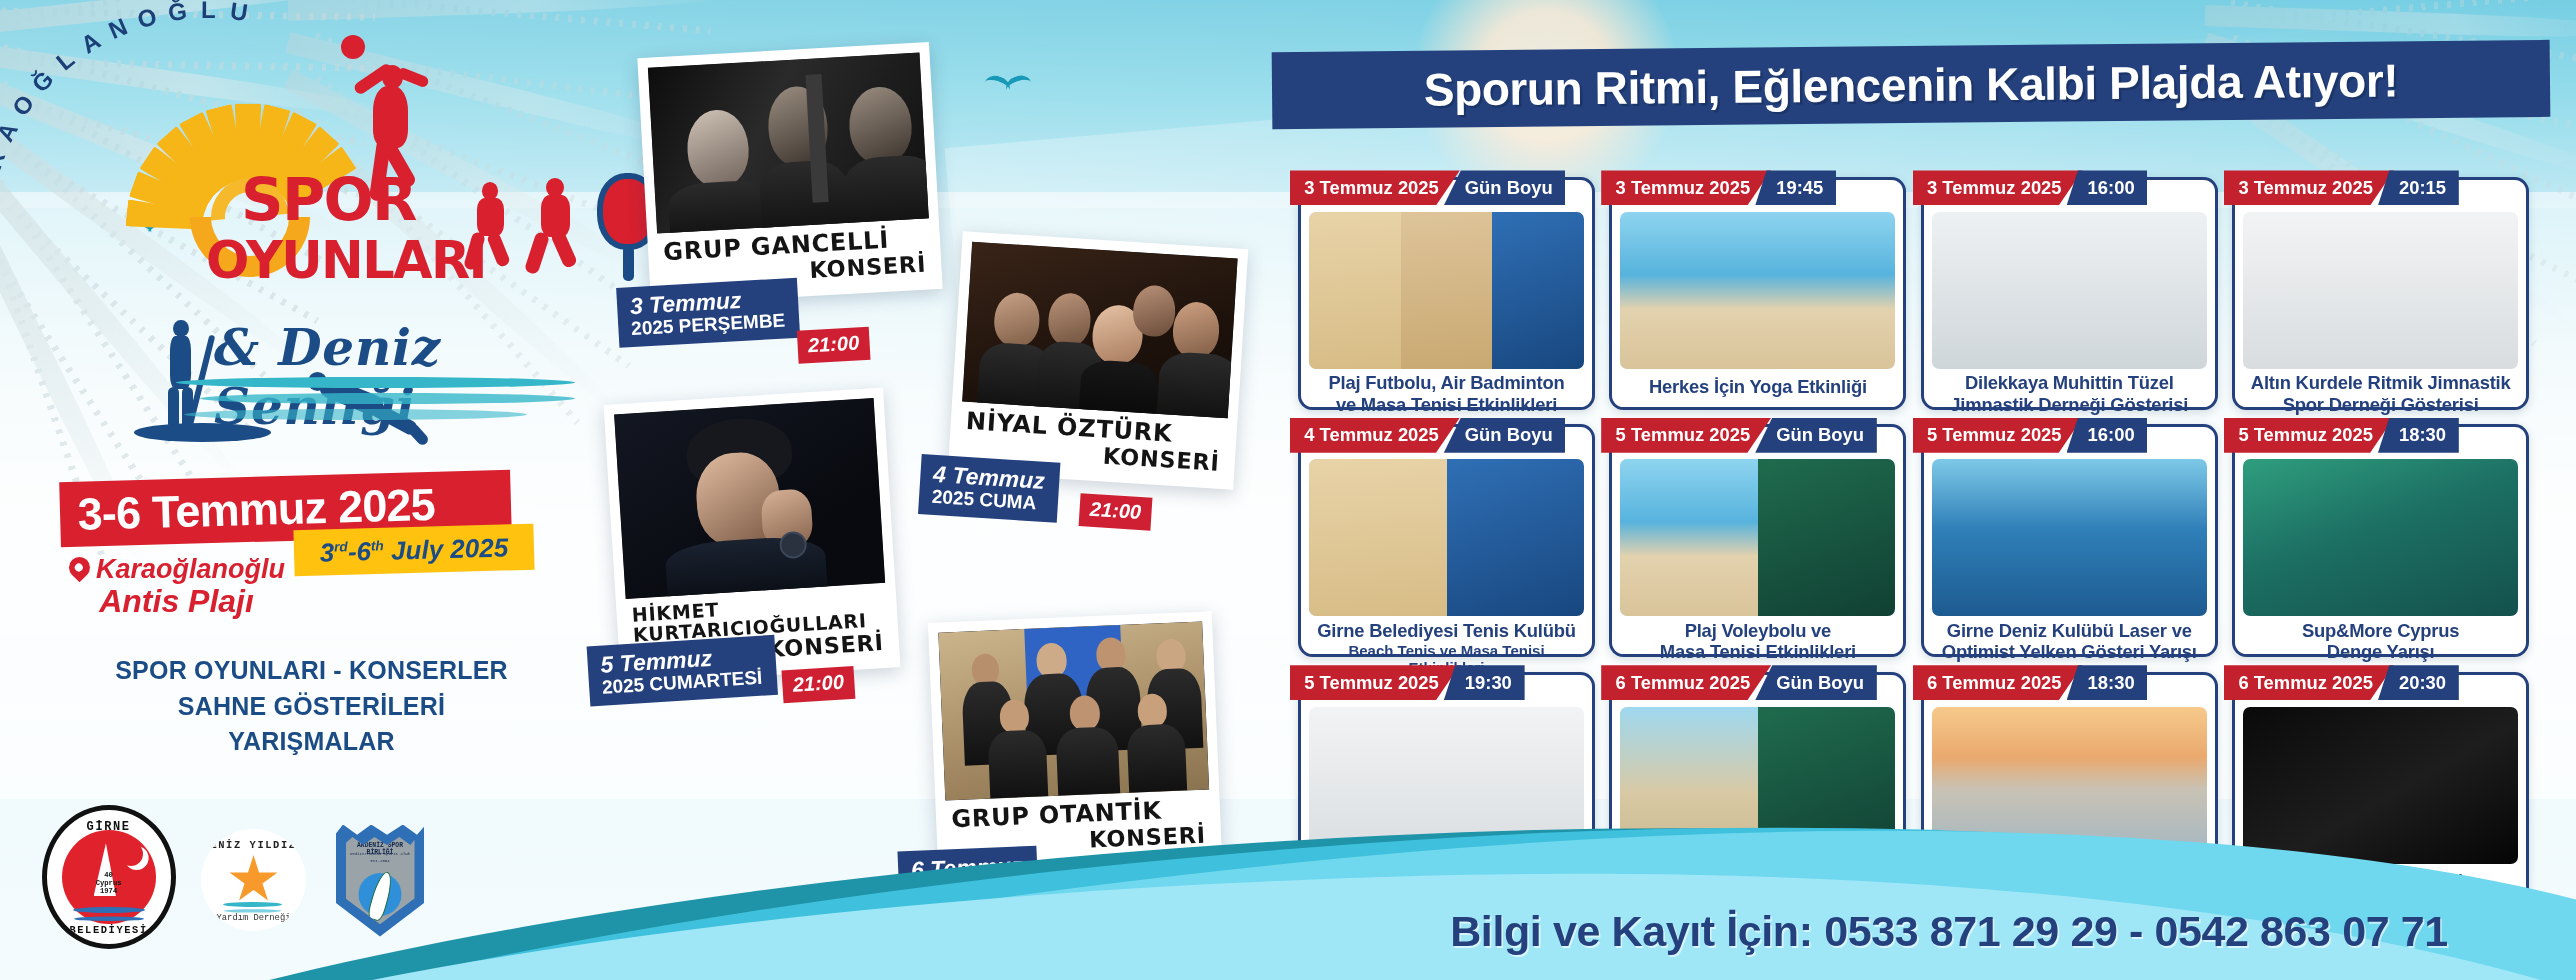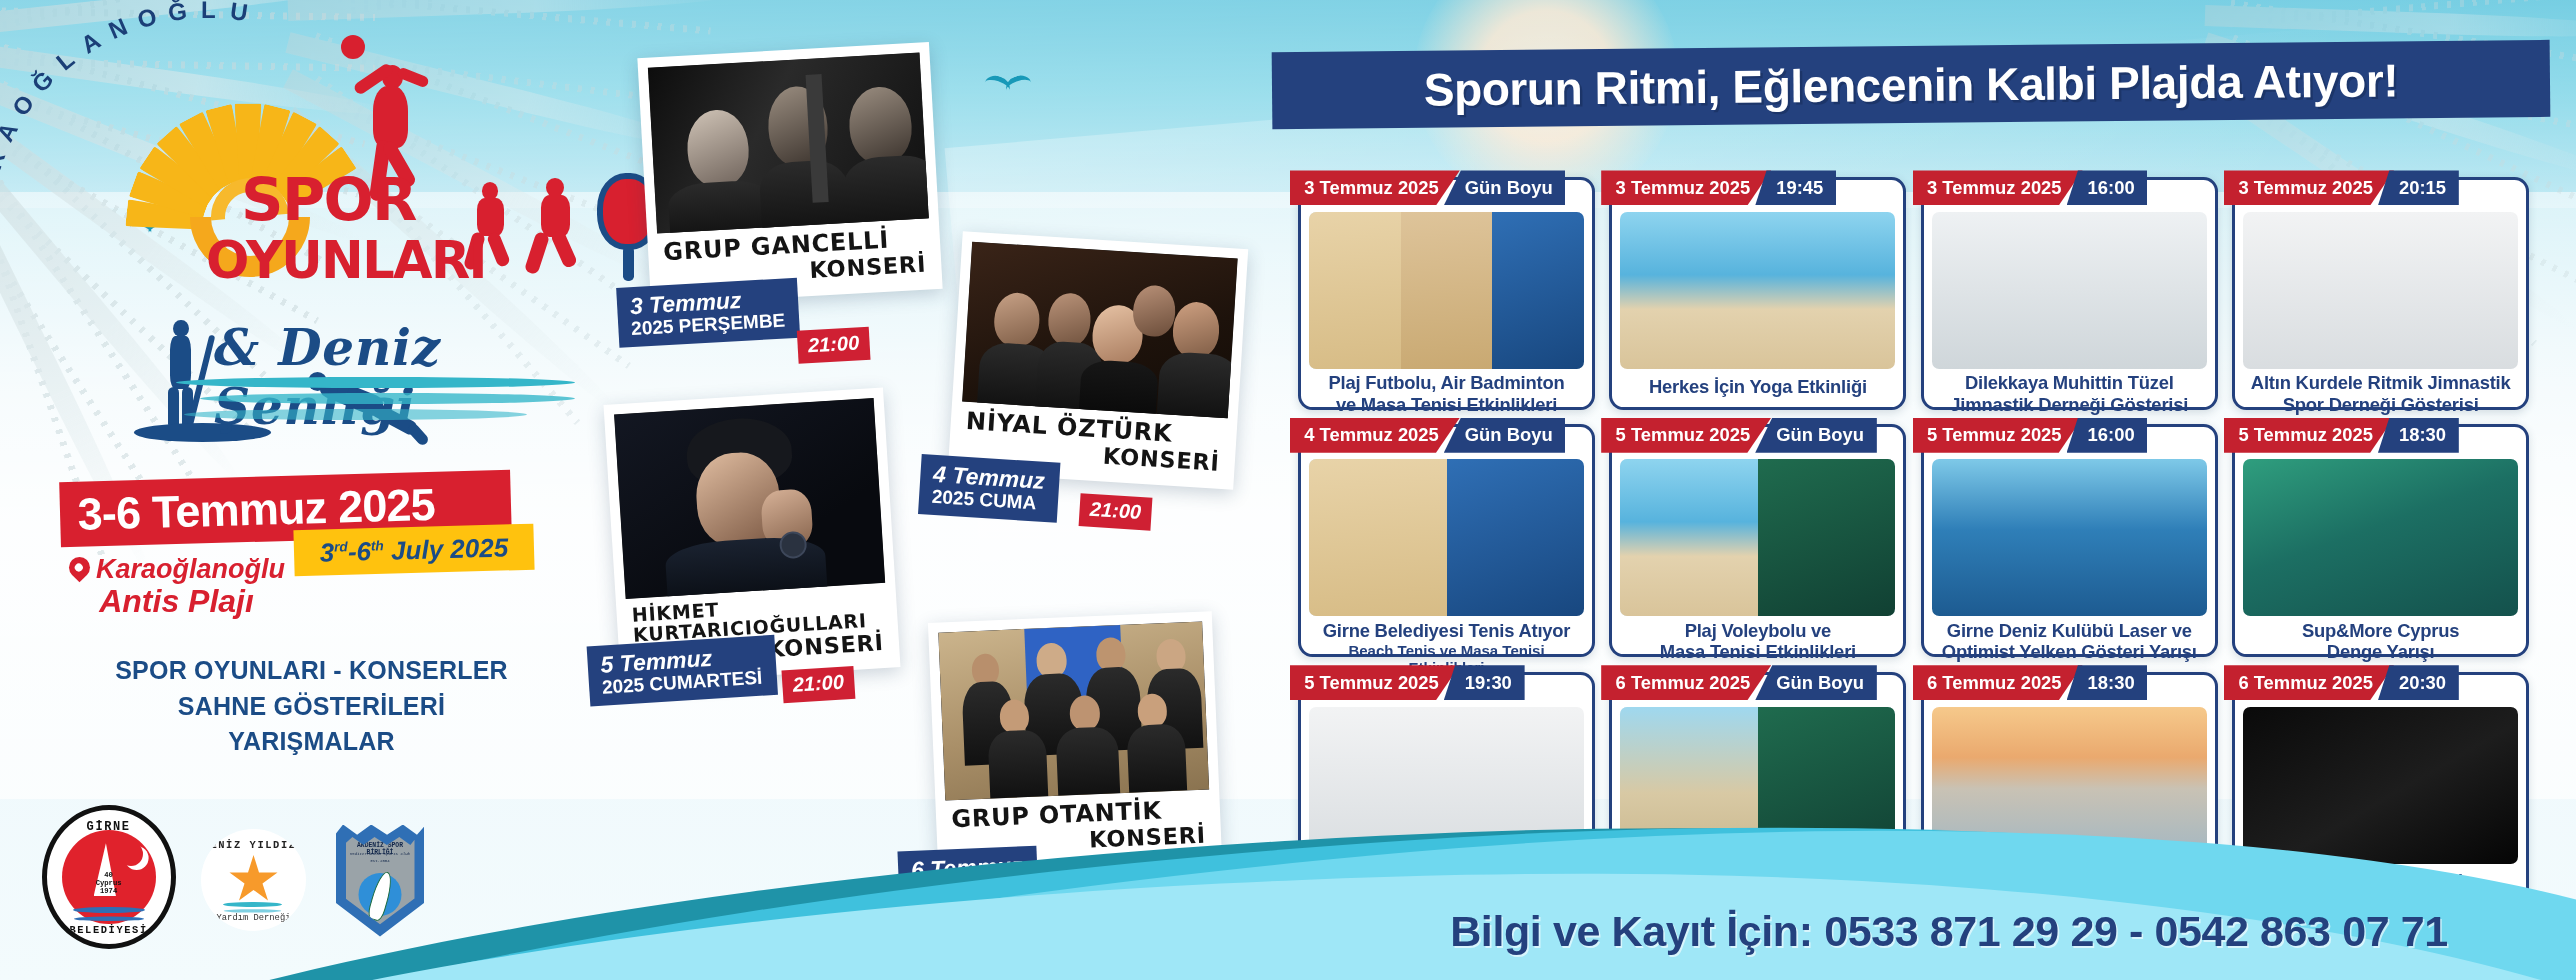--- a/index.html
+++ b/index.html
@@ -747,21 +747,21 @@
       <div class="ecard">
         <div class="ribbons">
           <div class="rib-date">4 Temmuz 2025</div>
           <div class="rib-time">Gün Boyu</div>
         </div>
         <div class="ecard-img">
           <div class="p-sand"></div>
           <div class="p-bluetbl"></div>
         </div>
         <div class="ecard-txt">
-          <div class="ecard-title">Girne Belediyesi Tenis Atıyor</div>
+          <div class="ecard-title">Girne Belediyesi Tenis Kulübü</div>
           <div class="ecard-sub">Beach Tenis ve Masa Tenisi Etkinlikleri</div>
         </div>
       </div>
       <div class="ecard">
         <div class="ribbons">
           <div class="rib-date">5 Temmuz 2025</div>
           <div class="rib-time">Gün Boyu</div>
         </div>
         <div class="ecard-img">
           <div class="p-beach"></div>

